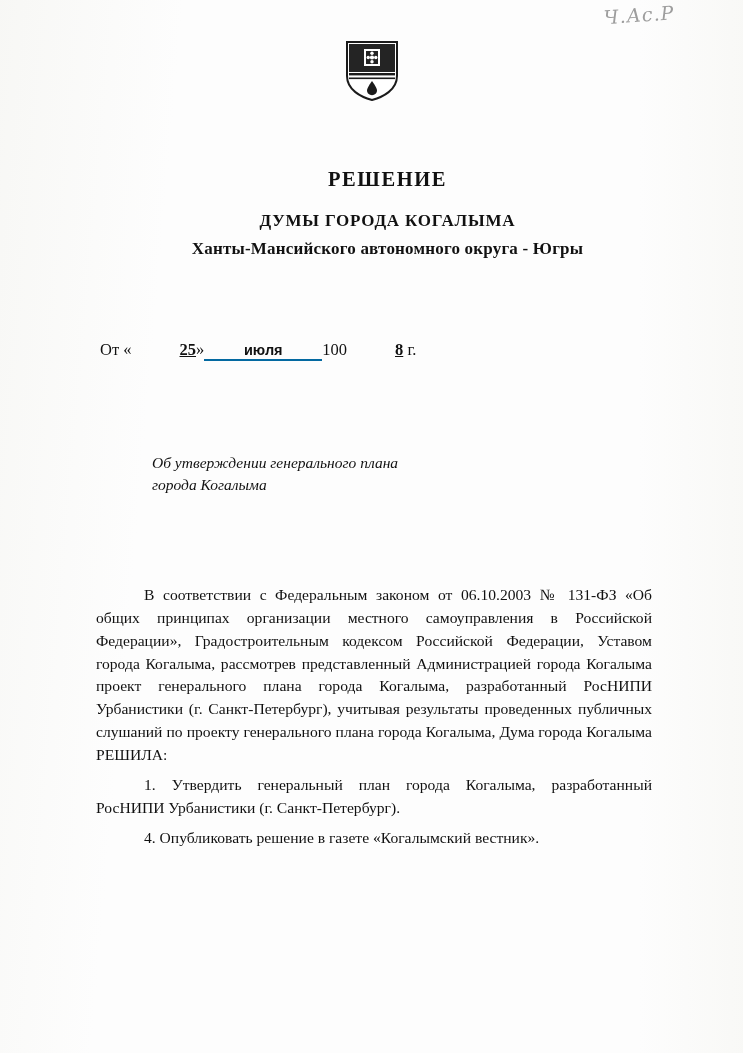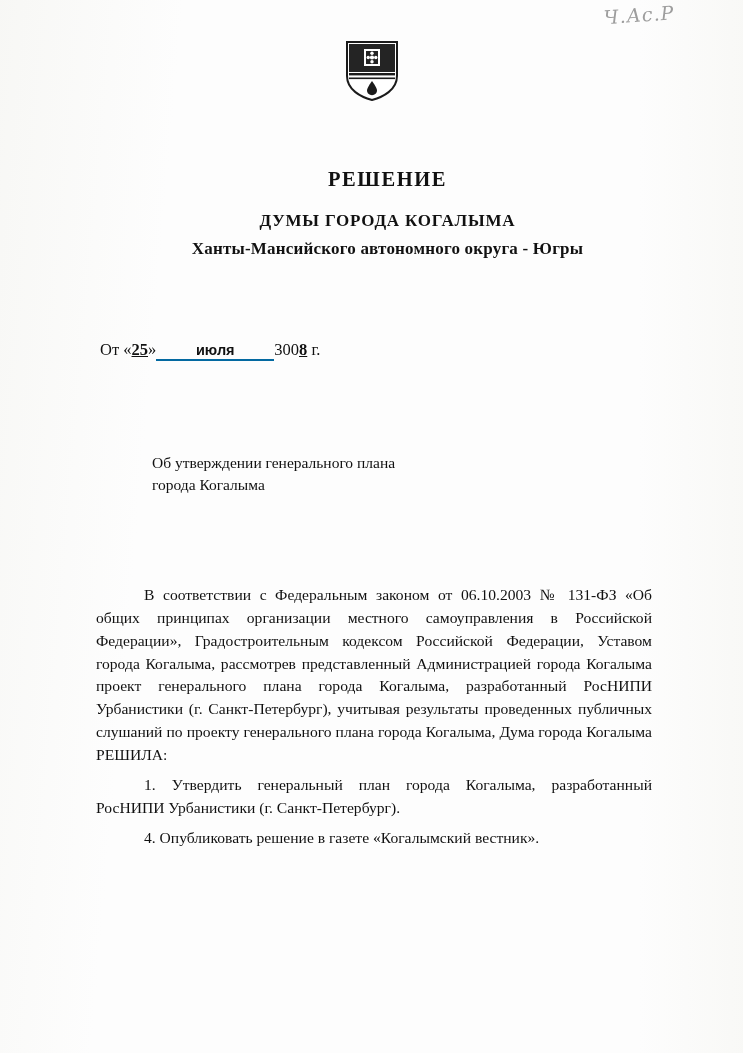--- a/index.html
+++ b/index.html
@@ -103,20 +103,21 @@
   }
   .date-part {
     position: absolute;
     left: 4px;
     top: 0;
     white-space: nowrap;
   }
   .date-part .ul {
     text-decoration: underline;
     font-weight: bold;
+    margin-left: 48px;
   }
   .fill {
     display: inline-block;
     border-bottom: 2px solid #0369a1;
     text-align: center;
     vertical-align: baseline;
   }
   .fill-month {
     width: 118px;
     font-family: "Liberation Sans", sans-serif;
@@ -179,27 +180,27 @@
   </div>
 
   <div class="titles">
     <div class="title-1">РЕШЕНИЕ</div>
     <div class="title-2">ДУМЫ  ГОРОДА  КОГАЛЫМА</div>
     <div class="title-3">Ханты-Мансийского автономного округа - Югры</div>
   </div>
 
   <div class="docline">
     <div class="date-part">
-      <span>От «</span><span class="ul">25</span><span>»</span><span class="fill fill-month">июля</span><span>300</span><span class="ul">8</span>
+      <span>От «</span><span class="ul">25</span><span>»</span><span class="fill fill-month">июля</span><span>100</span><span class="ul">8</span>
       <span>г.</span>
     </div>
 
   </div>
 
-  <div class="subject" style="white-space: pre-line;">Об утверждении генерального плана
+  <div class="subject" style="white-space: pre-line; font-style: italic;">Об утверждении генерального плана
 города Когалыма</div>
 
   <div class="body-block">
     <p>В соответствии с Федеральным законом от 06.10.2003 № 131-ФЗ «Об общих принципах организации местного самоуправления в Российской Федерации», Градостроительным кодексом Российской Федерации, Уставом города Когалыма, рассмотрев представленный Администрацией города Когалыма проект генерального плана города Когалыма, разработанный РосНИПИ Урбанистики (г. Санкт-Петербург), учитывая результаты проведенных публичных слушаний по проекту генерального плана города Когалыма, Дума города Когалыма РЕШИЛА:</p>
     <p>1. Утвердить генеральный план города Когалыма, разработанный РосНИПИ Урбанистики (г. Санкт-Петербург).</p>
     <p>4. Опубликовать решение в газете «Когалымский вестник».</p>
   </div>
 
 </div>
 

